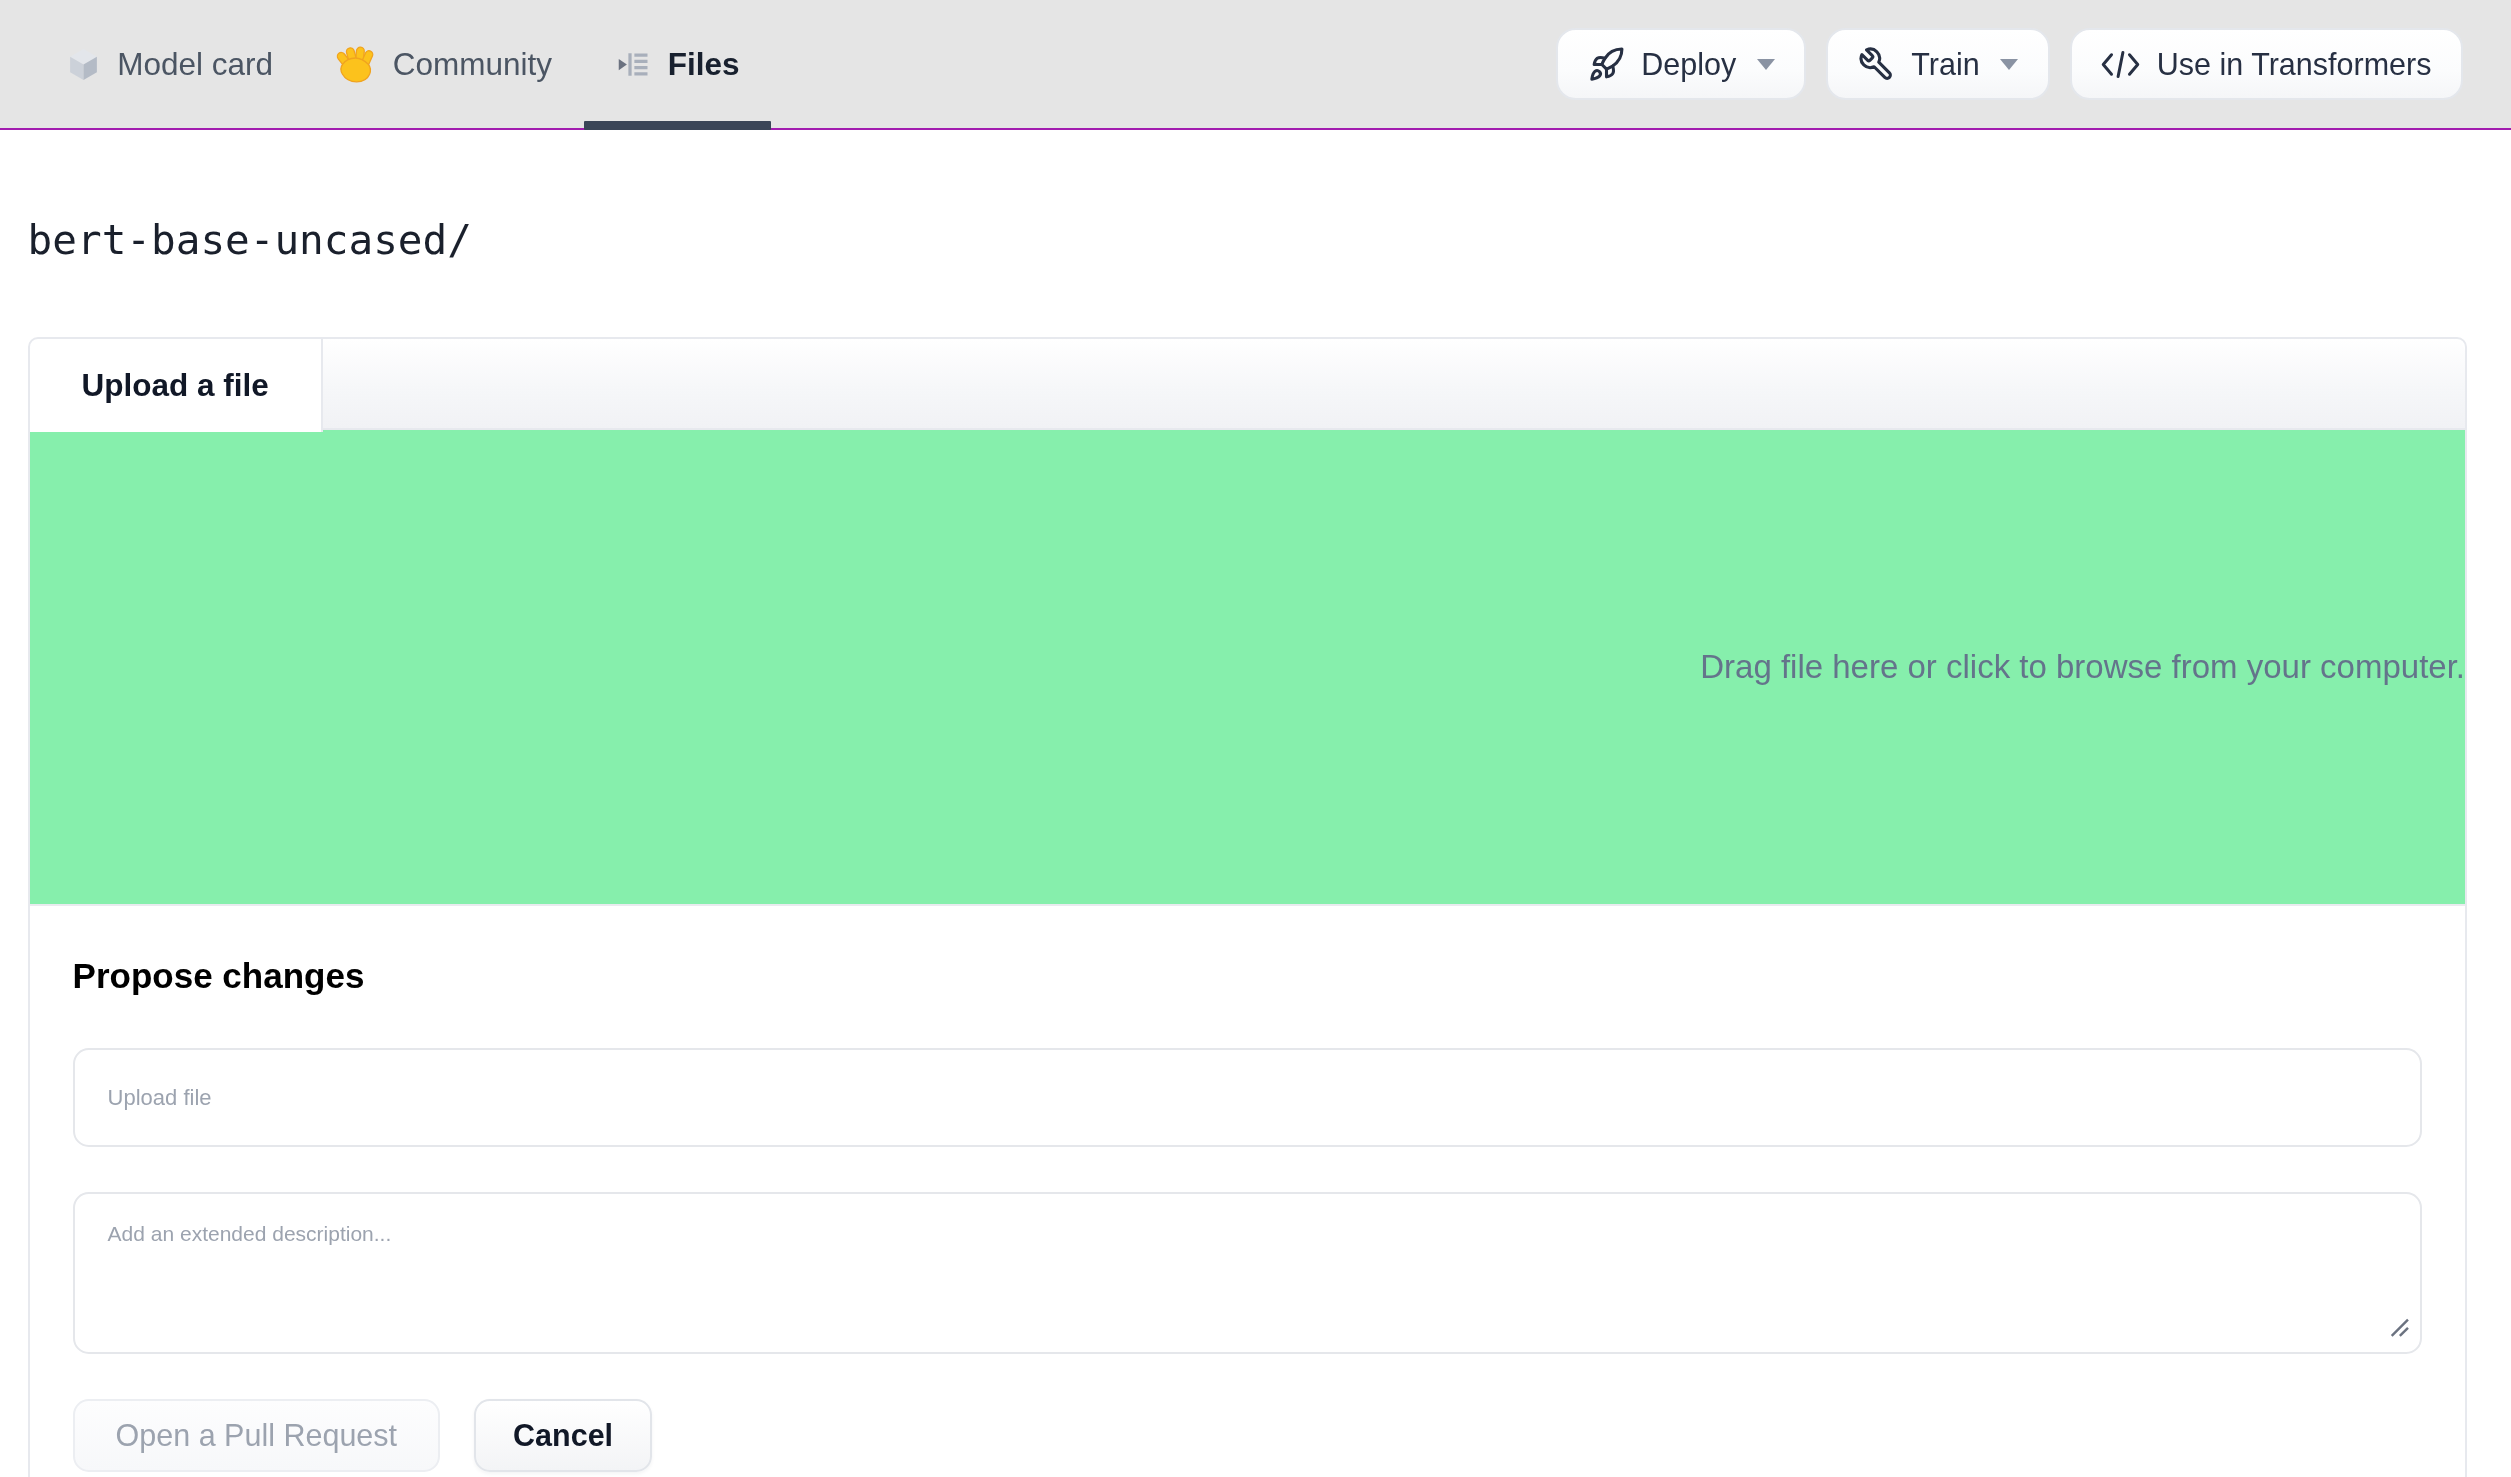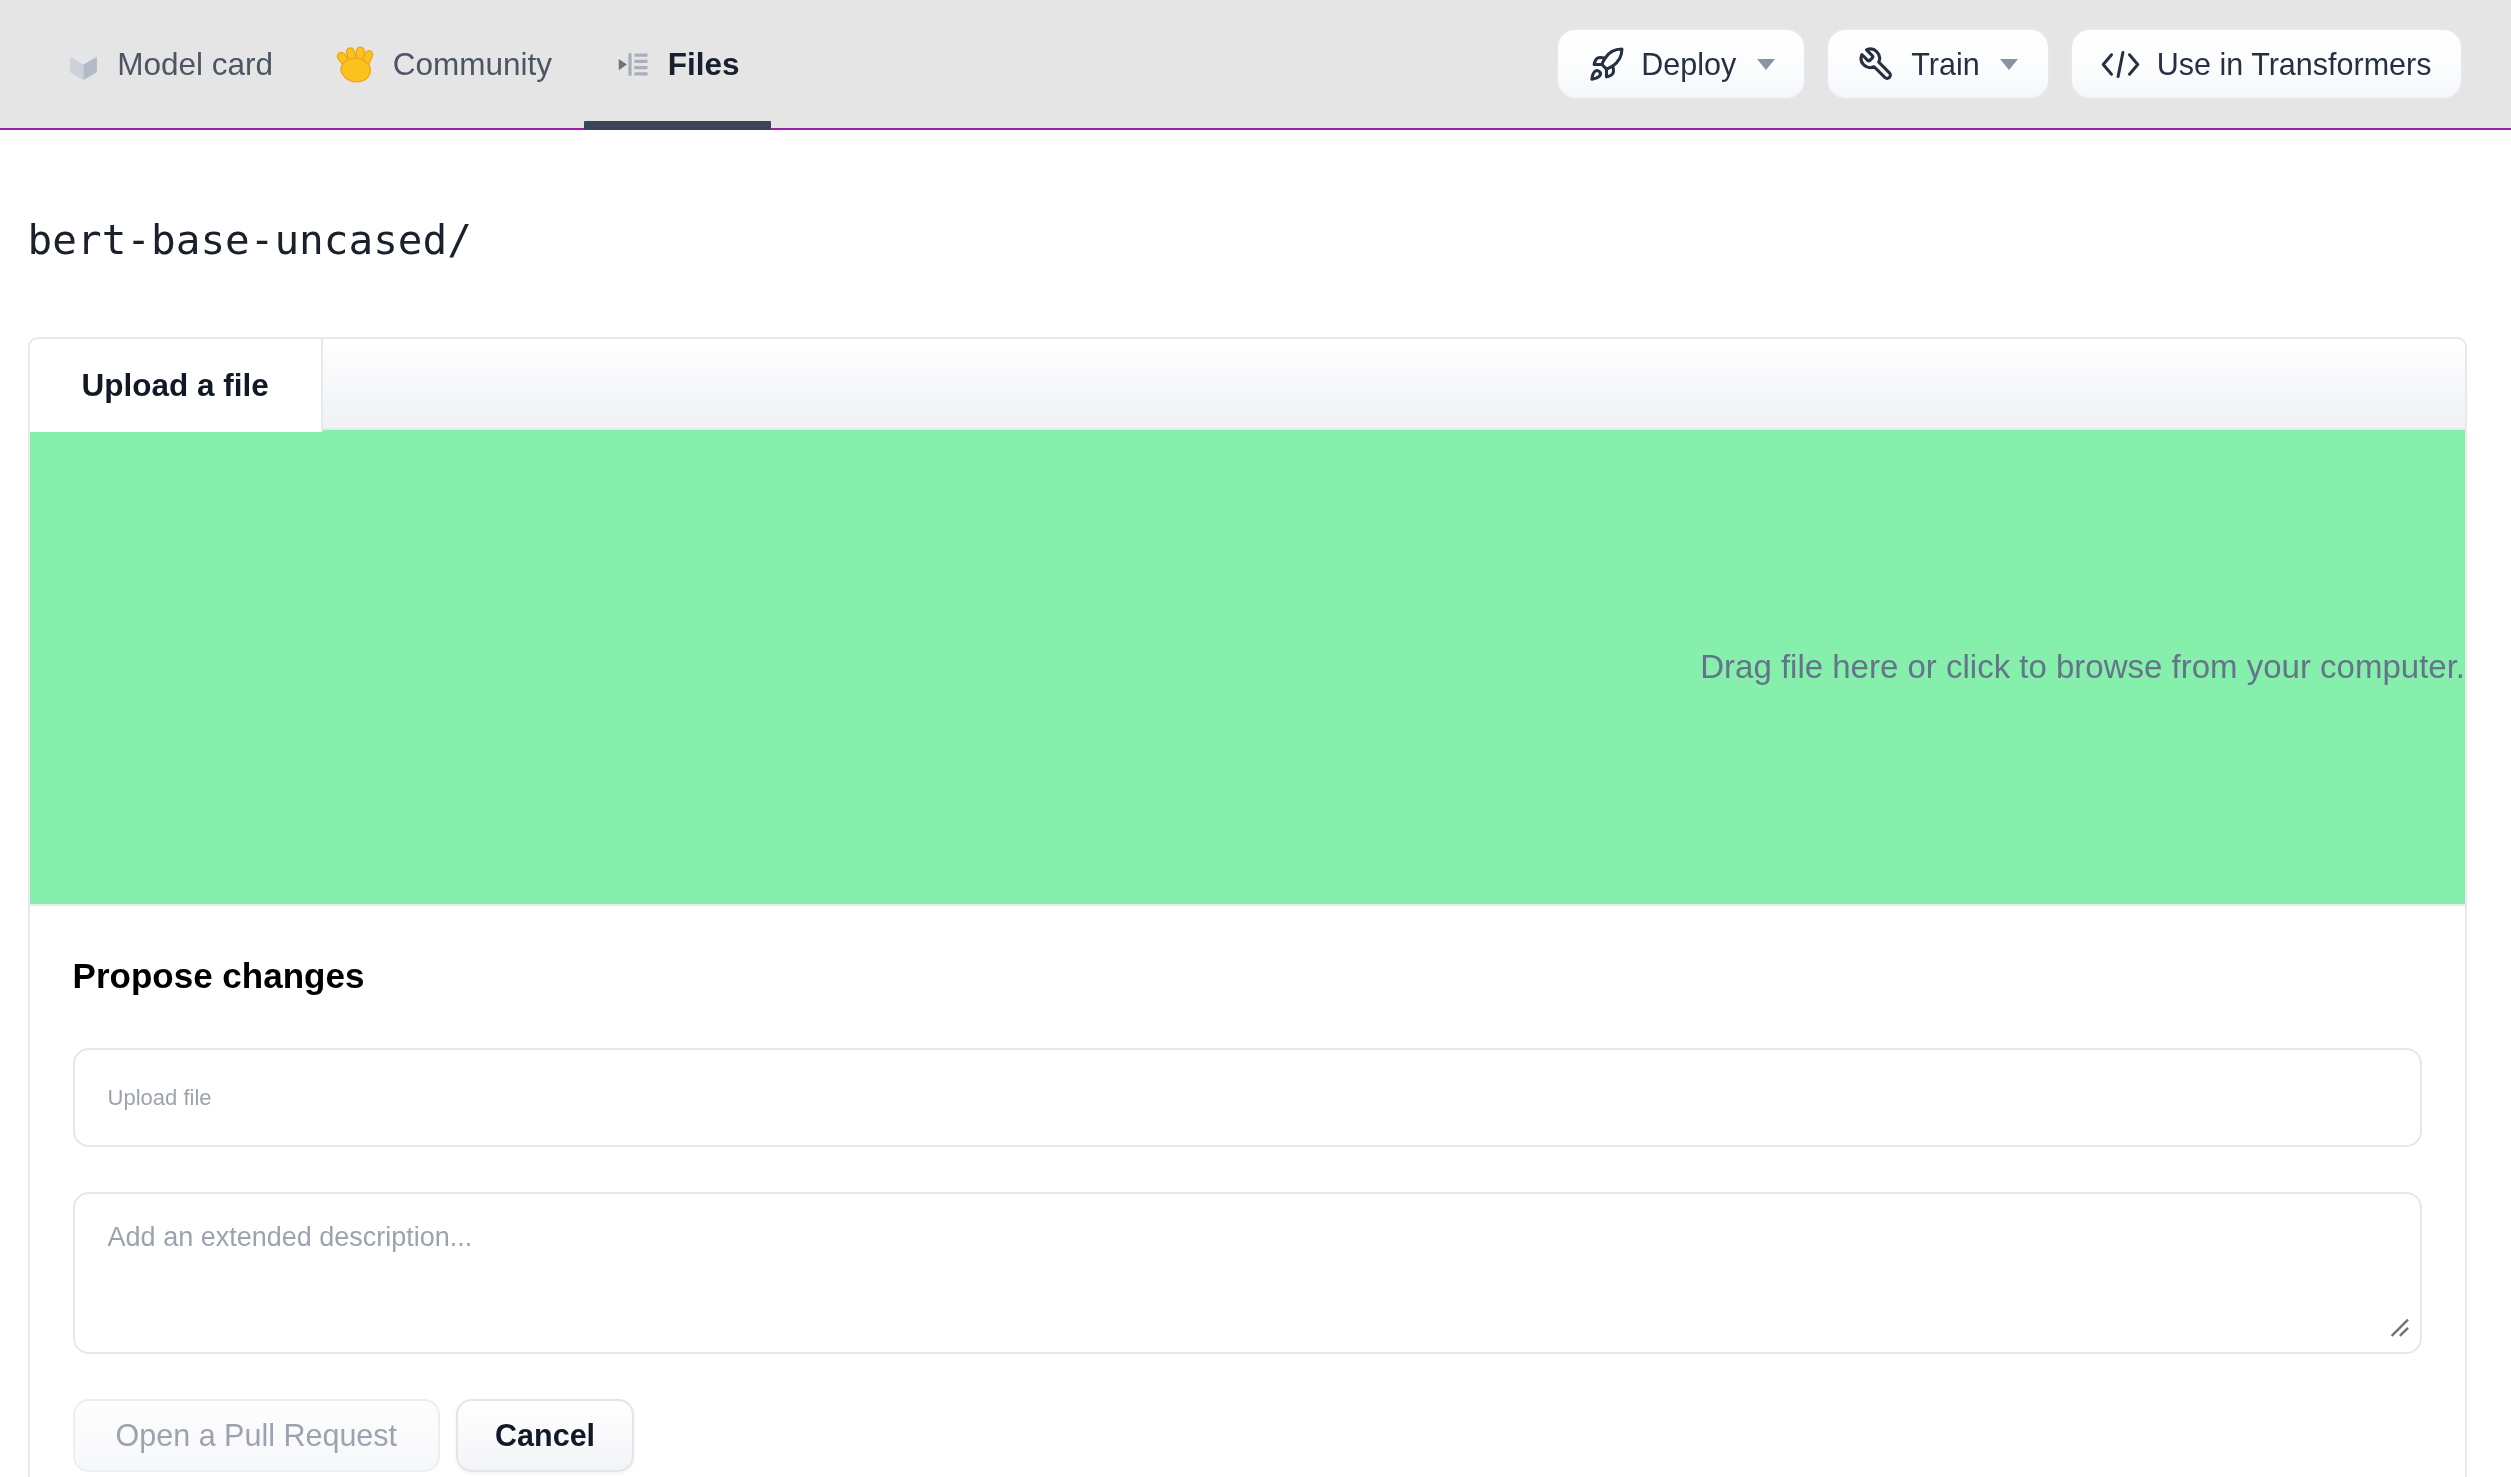--- a/index.html
+++ b/index.html
@@ -93,27 +93,27 @@
   .file-input {
     display:block; width:100%; height:99px;
     border:2px solid #e5e7eb; border-radius:15.8px;
     padding:0 33px; font-size:22px; color:#111827;
     font-family:inherit; background:#ffffff; outline:none;
   }
   .textarea-wrap { position:relative; margin-top:45px; }
   .desc-input {
     display:block; width:100%; height:162px;
     border:2px solid #e5e7eb; border-radius:15.8px;
-    padding:27.6px 33px; font-size:27px; color:#111827;
+    padding:27.6px 33px; font-size:21px; color:#111827;
     font-family:inherit; background:#ffffff; outline:none; resize:none;
   }
   .file-input::placeholder, .desc-input::placeholder { color:#9ca3af; }
   .resize-grip { position:absolute; right:11.8px; bottom:11.8px; }
 
-  .btn-row { margin-top:45px; display:flex; align-items:flex-end; gap:16px; }
+  .btn-row { margin-top:45px; display:flex; align-items:flex-end; gap:34px; }
   .btn {
     height:73px; border-radius:15.8px; font-family:inherit;
     font-size:30.5px; display:flex; align-items:center; white-space:nowrap;
   }
   .btn-primary-disabled {
     padding:0 41px;
     background:linear-gradient(to bottom,#fdfdfe,#f7f8fa);
     border:2px solid #eceef2; color:#9ca3af; cursor:default;
   }
   .btn-cancel {

